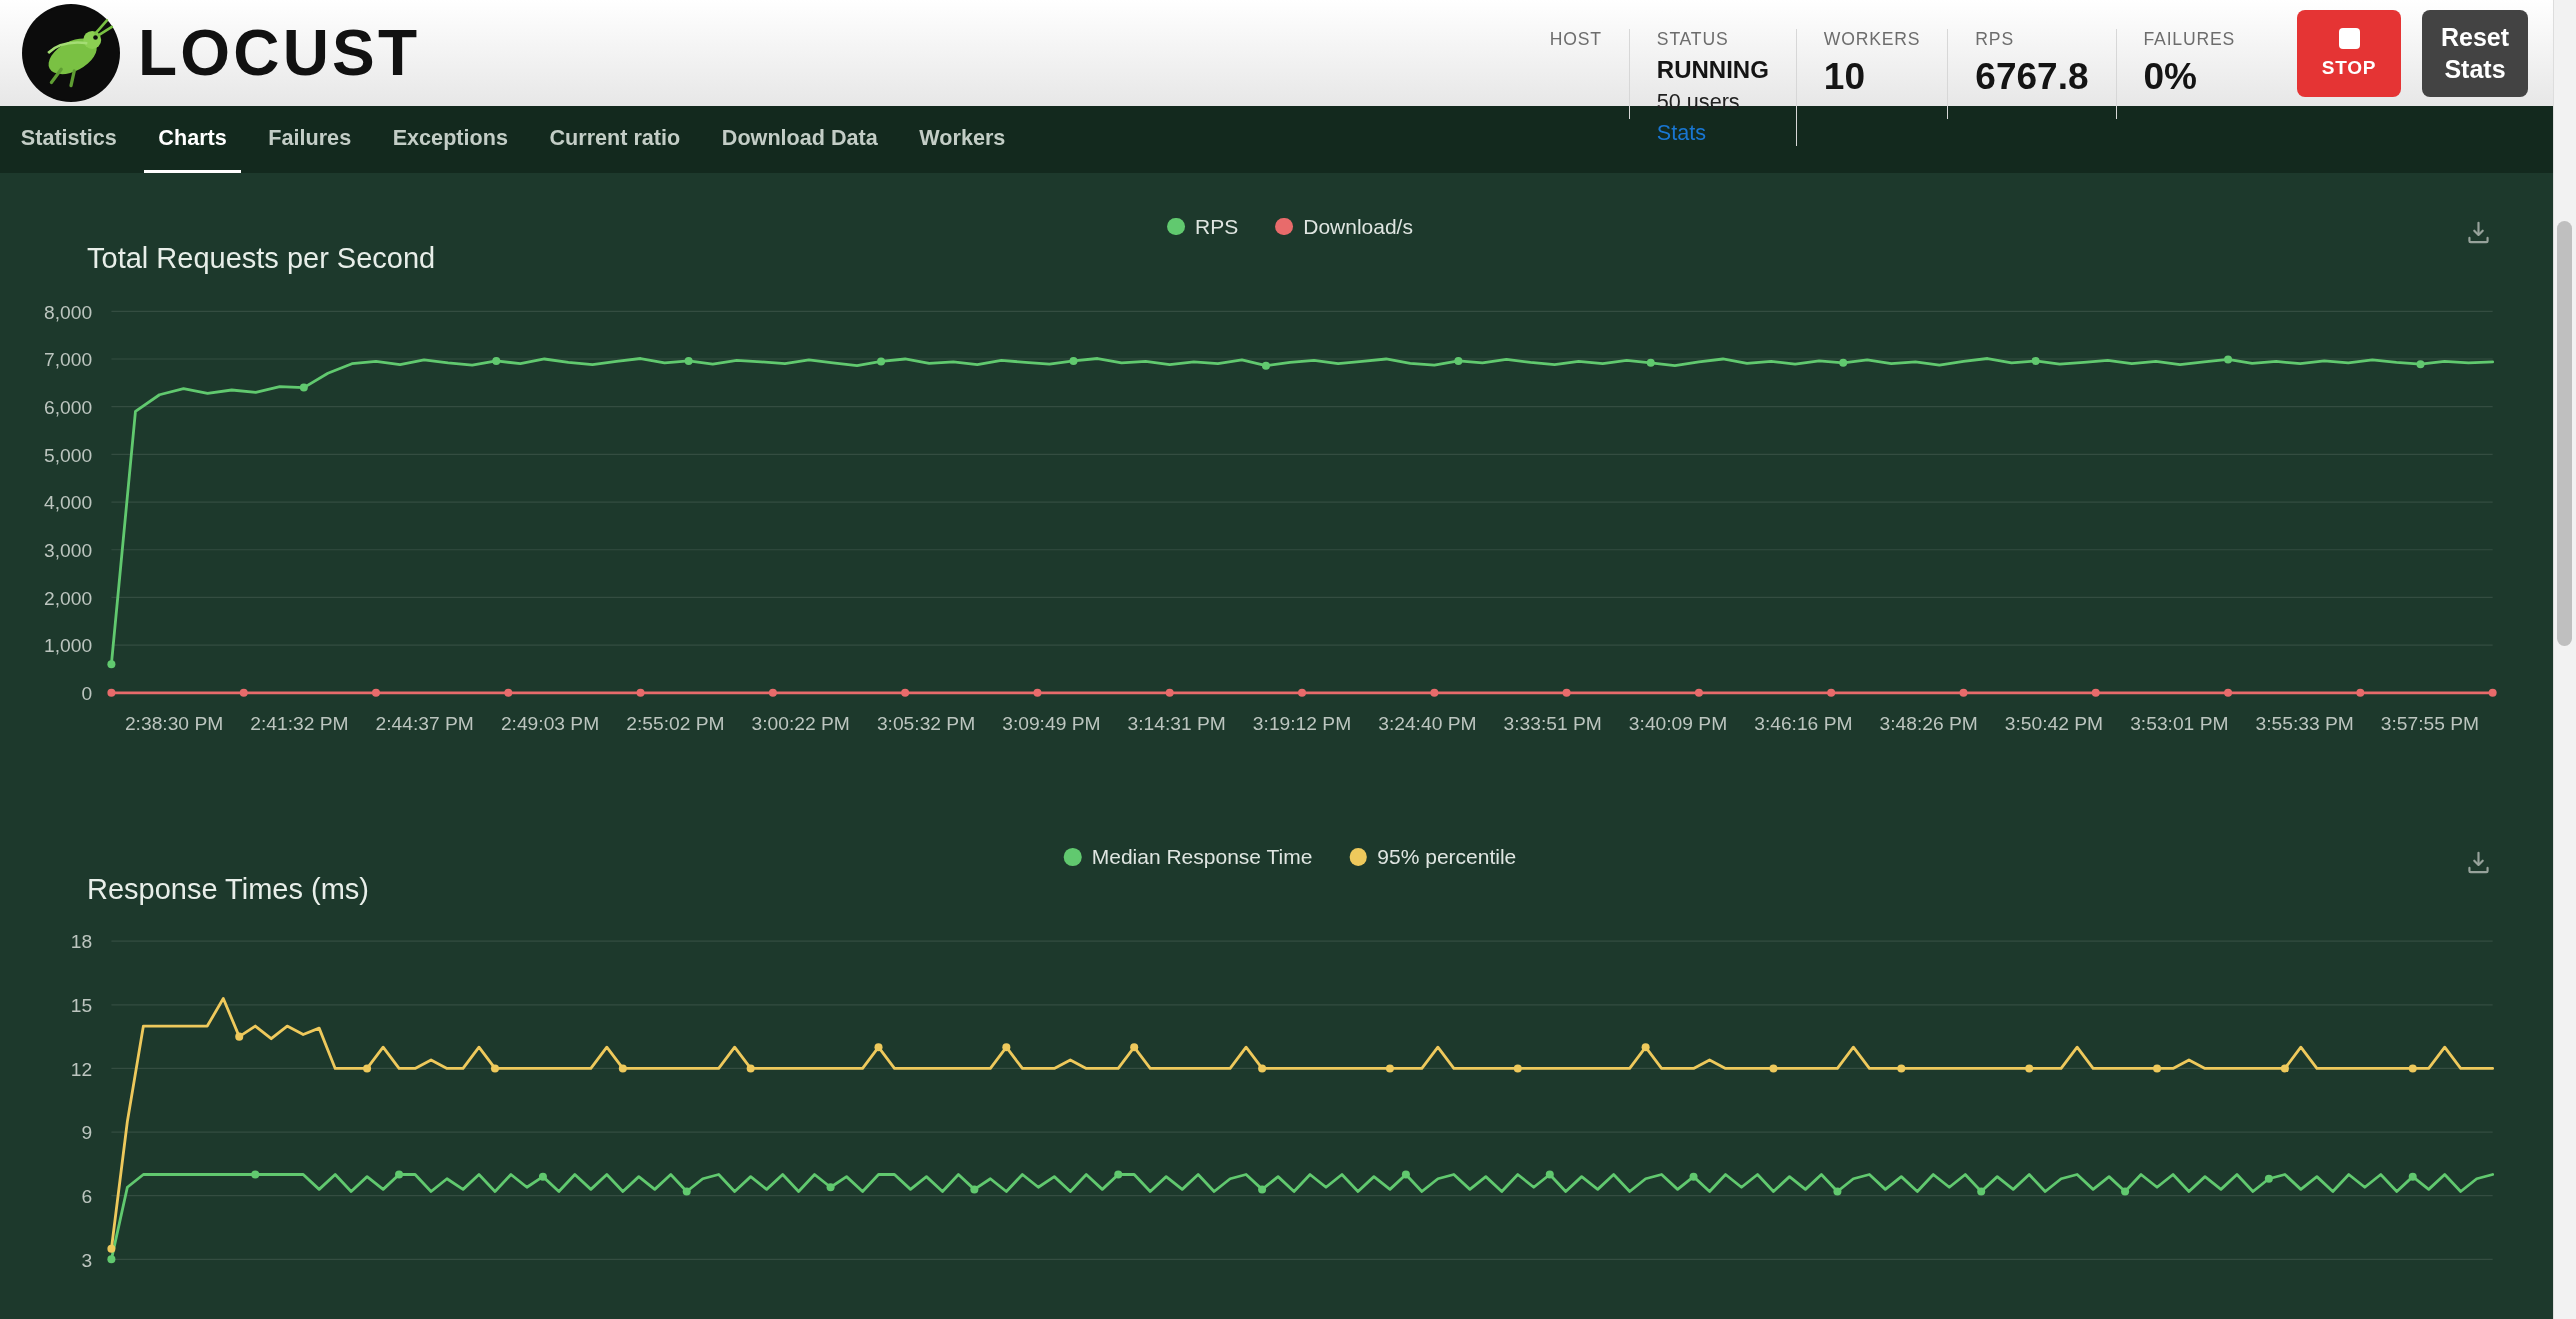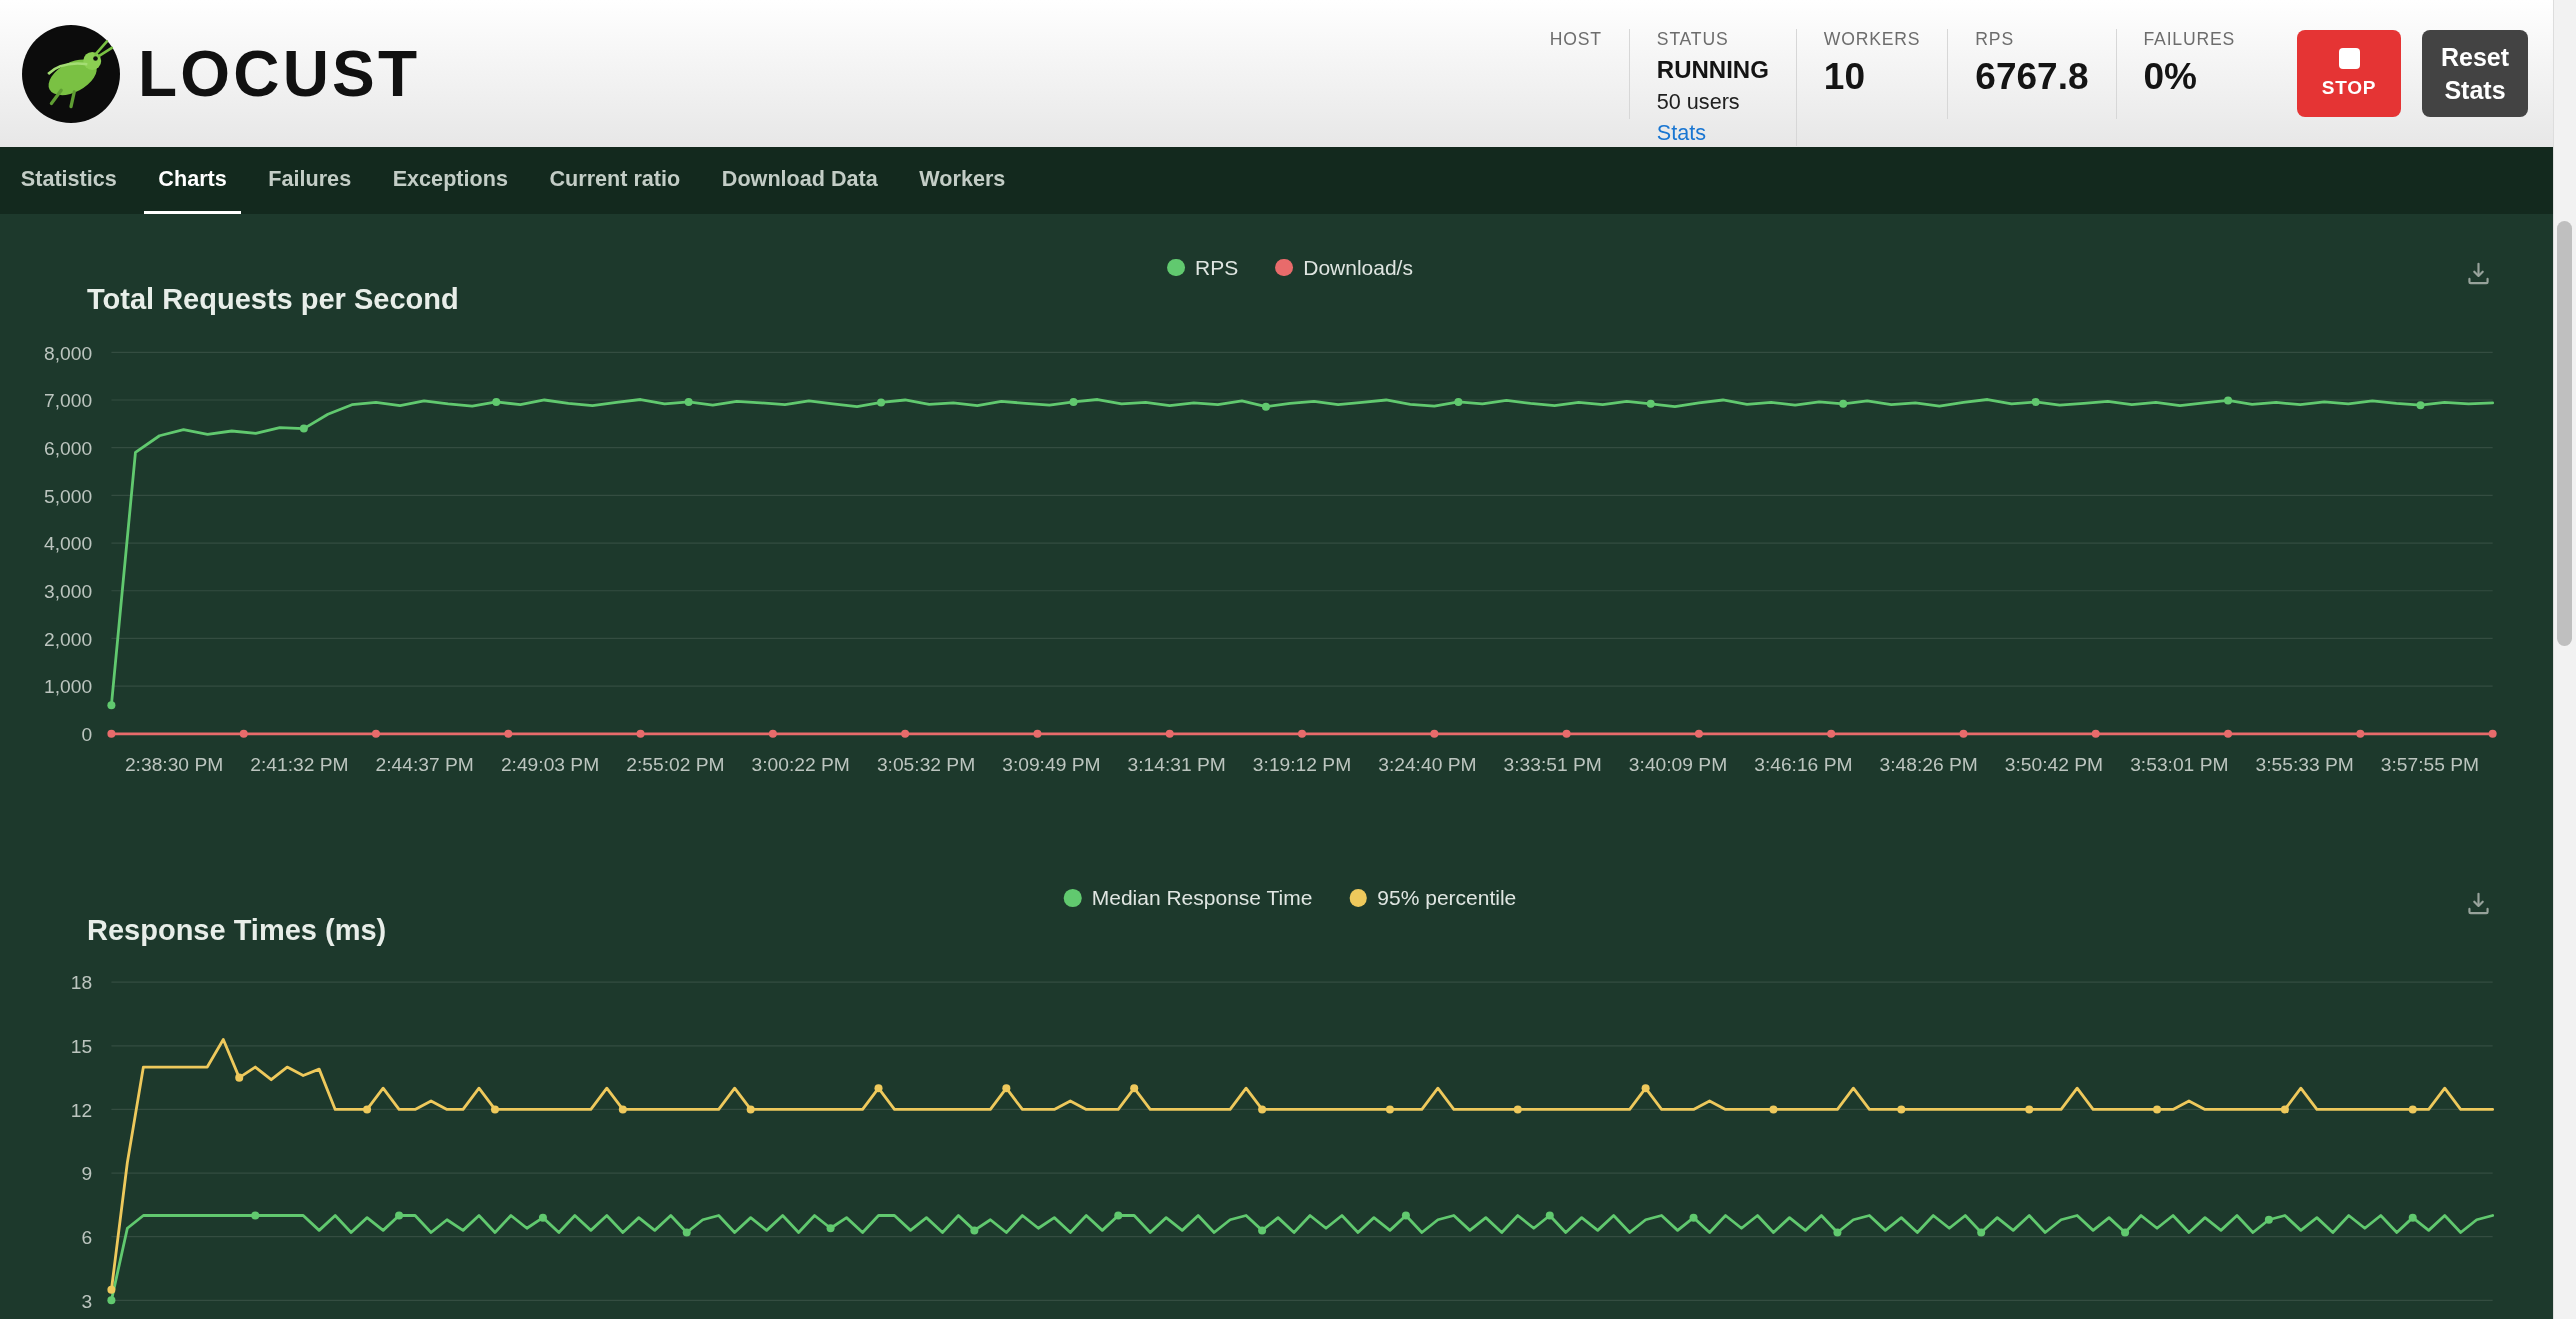--- a/index.html
+++ b/index.html
@@ -3,21 +3,21 @@
 <meta charset="utf-8">
 <style>
   html,body{margin:0;padding:0;}
   body{
     width:2576px;height:1319px;overflow:hidden;position:relative;
     font-family:"Liberation Sans",sans-serif;
     background:#1d392c;
   }
   
   .header{
-    height:147px;display:flex;align-items:center;
+    height:106px;display:flex;align-items:center;
     background:linear-gradient(#ffffff,#e7e7e7);
     padding:0 48px 0 22.4px;box-sizing:border-box;
   }
   .logo{display:flex;align-items:center;gap:17.6px;cursor:pointer;}
   .logo-mark{width:98px;height:98px;border-radius:50%;background:#0c0c0c;display:flex;align-items:center;justify-content:center;flex:0 0 auto;}
   .logo-text{font-size:64px;font-weight:700;color:#111;letter-spacing:3.2px;}
   .stats{margin-left:auto;display:flex;align-items:flex-start;align-self:stretch;padding-top:29px;}
   .stat-group{padding:0 27px;min-height:90px;}
   .stat-group.divider{border-right:0.8px solid #d7d7d7;}
   .stat-label{font-size:17.6px;color:#6d6d6d;letter-spacing:0.8px;margin-bottom:6.4px;}
@@ -46,21 +46,21 @@
     border-bottom:3.2px solid transparent;box-sizing:border-box;
   }
   .tab.active{color:#ffffff;border-bottom-color:#ffffff;}
   
   .main{padding-top:22.4px;}
   .chart-head{
     position:relative;height:64px;margin:16px 83px 3.2px 87px;
     display:flex;align-items:flex-end;
   }
   .chart-head.second{margin-top:72px;}
-  .chart-title{margin:0;font-size:29px;font-weight:700;color:#e8eee9;}
+  .chart-title{margin:0;font-size:29px;font-weight:400;color:#e8eee9;}
   .legend{
     position:absolute;left:50%;top:3.2px;transform:translateX(-50%);
     display:flex;align-items:center;gap:37px;
   }
   .legend-item{display:flex;align-items:center;gap:10.4px;cursor:pointer;}
   .legend-dot{width:17.6px;height:17.6px;border-radius:50%;}
   .legend-label{font-size:21px;color:#dfe5e1;}
   .dl-icon{position:absolute;right:0;top:6.4px;cursor:pointer;color:#97a29b;}
   svg.plot{display:block;}
   svg.plot text{font-family:"Liberation Sans",sans-serif;font-size:24px;fill:#bcc5bf;}

